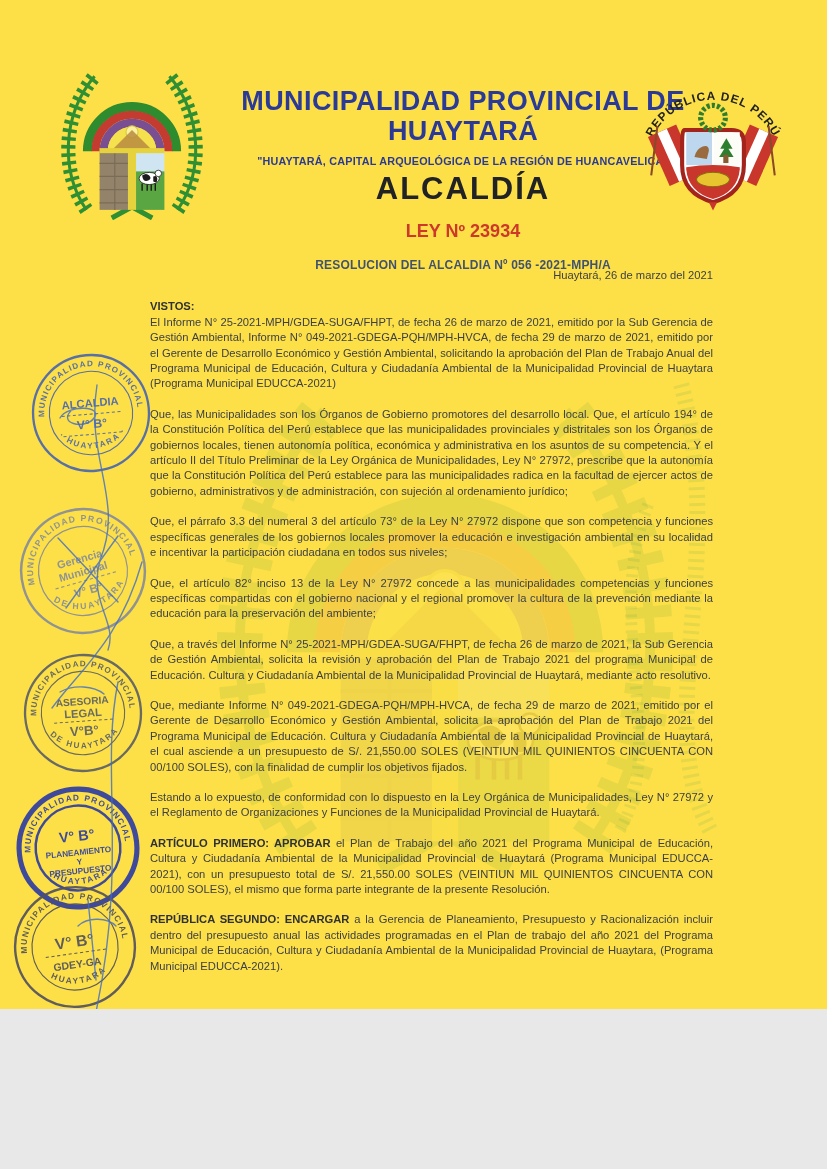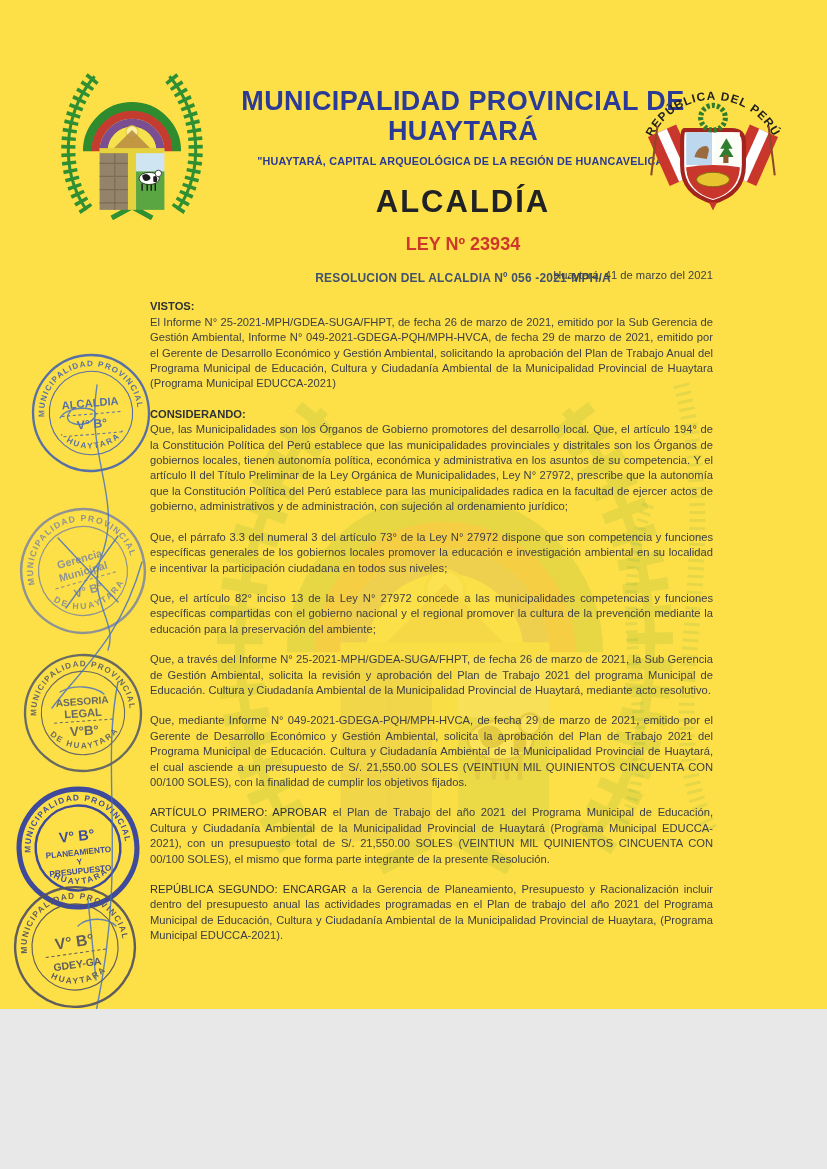--- a/index.html
+++ b/index.html
@@ -3,30 +3,30 @@
 <meta charset="utf-8">
 <style>
   html,body{margin:0;padding:0;background:#e8e8e8;}
   .page{position:relative;width:827px;height:1009px;background:#fde047;overflow:hidden;
         font-family:"Liberation Sans",sans-serif;color:#3e4045;}
   .abs{position:absolute;}
   
   .hdr-center{left:213px;top:86px;width:500px;text-align:center;}
   .title{font-size:27px;font-weight:bold;color:#2b3a96;line-height:1.12;letter-spacing:.4px;}
   .slogan{font-size:10.8px;font-weight:bold;color:#2b3a96;margin-top:9px;letter-spacing:.2px;}
-  .office{font-size:31px;font-weight:900;color:#202226;letter-spacing:2px;margin-top:17px;}
+  .office{font-size:31px;font-weight:900;color:#202226;letter-spacing:2px;margin-top:4px;}
   .law{font-size:18px;font-weight:bold;color:#cd382b;margin-top:14px;}
   .resol{font-size:12px;font-weight:bold;color:#41526e;margin-top:16px;letter-spacing:.2px;}
   
   .doc{left:150px;top:268px;width:563px;font-size:11.2px;line-height:15.4px;text-align:justify;}
   .doc p{margin:0 0 15px;}
   .doc p.tight{margin-bottom:0;}
   .heading{font-weight:bold;color:#2f3134;}
   .dateline{text-align:right;margin-bottom:16px;}
-  .lead{font-weight:normal;color:#2f3134;}
+  .lead{font-weight:bold;color:#2f3134;}
   .pagenum{left:698px;top:1036px;font-size:12.5px;font-weight:bold;color:#2f3134;}
   
   .stamp{position:absolute;pointer-events:none;}
   
   .watermark{left:200px;top:352px;opacity:.10;pointer-events:none;}
   .bg-branch{opacity:.13;pointer-events:none;}
   
   .address{left:148px;top:1094px;width:480px;text-align:center;font-size:11px;
            font-weight:normal;color:#26282b;letter-spacing:.3px;}
   .brand{left:588px;top:1046px;width:237px;height:120px;transform:rotate(-3deg);}
@@ -116,31 +116,31 @@
         <rect x="90" y="88" width="5" height="8" fill="#8a5a30"></rect>
         <path d="M54,100 Q80,96 106,100 L106,102 Q104,124 80,131 Q56,124 54,102 Z" fill="#c8362c"></path>
         <ellipse cx="80" cy="112" rx="16" ry="7" fill="#e8c52e" stroke="#8a6a10"></ellipse>
         <circle cx="80" cy="52" r="12" fill="none" stroke="#2f7e2f" stroke-width="5" stroke-dasharray="3 2"></circle>
         <path d="M76,134 l4,8 l4,-8 Z" fill="#c8362c"></path>
       </g>
     </svg>
   </div>
 
   <div class="abs doc">
-    <div class="dateline">Huaytará, 41 de marzo del 2021</div>
+    <div class="dateline">Huaytará, 26 de marzo del 2021</div>
 
     <p class="heading tight">VISTOS:</p>
     <p>El Informe N° 25-2021-MPH/GDEA-SUGA/FHPT, de fecha 26 de marzo de 2021, emitido por la Sub Gerencia de Gestión Ambiental, Informe N° 049-2021-GDEGA-PQH/MPH-HVCA, de fecha 29 de marzo de 2021, emitido por el Gerente de Desarrollo Económico y Gestión Ambiental, solicitando la aprobación del Plan de Trabajo Anual del Programa Municipal de Educación, Cultura y Ciudadanía Ambiental de la Municipalidad Provincial de Huaytara (Programa Municipal EDUCCA-2021)</p>
 
-    <p class="heading tight">CONSIDERANDO:</p>
     <p>Que, las Municipalidades son los Órganos de Gobierno promotores del desarrollo local. Que, el artículo 194° de la Constitución Política del Perú establece que las municipalidades provinciales y distritales son los Órganos de gobiernos locales, tienen autonomía política, económica y administrativa en los asuntos de su competencia. Y el artículo II del Título Preliminar de la Ley Orgánica de Municipalidades, Ley N° 27972, prescribe que la autonomía que la Constitución Política del Perú establece para las municipalidades radica en la facultad de ejercer actos de gobierno, administrativos y de administración, con sujeción al ordenamiento jurídico;</p>
     <p>Que, el párrafo 3.3 del numeral 3 del artículo 73° de la Ley N° 27972 dispone que son competencia y funciones específicas generales de los gobiernos locales promover la educación e investigación ambiental en su localidad e incentivar la participación ciudadana en todos sus niveles;</p>
     <p>Que, el artículo 82° inciso 13 de la Ley N° 27972 concede a las municipalidades competencias y funciones específicas compartidas con el gobierno nacional y el regional promover la cultura de la prevención mediante la educación para la preservación del ambiente;</p>
     <p>Que, a través del Informe N° 25-2021-MPH/GDEA-SUGA/FHPT, de fecha 26 de marzo de 2021, la Sub Gerencia de Gestión Ambiental, solicita la revisión y aprobación del Plan de Trabajo 2021 del programa Municipal de Educación. Cultura y Ciudadanía Ambiental de la Municipalidad Provincial de Huaytará, mediante acto resolutivo.</p>
     <p>Que, mediante Informe N° 049-2021-GDEGA-PQH/MPH-HVCA, de fecha 29 de marzo de 2021, emitido por el Gerente de Desarrollo Económico y Gestión Ambiental, solicita la aprobación del Plan de Trabajo 2021 del Programa Municipal de Educación. Cultura y Ciudadanía Ambiental de la Municipalidad Provincial de Huaytará, el cual asciende a un presupuesto de S/. 21,550.00 SOLES (VEINTIUN MIL QUINIENTOS CINCUENTA CON 00/100 SOLES), con la finalidad de cumplir los objetivos fijados.</p>
+    <p>Estando a lo expuesto, de conformidad con lo dispuesto en la Ley Orgánica de Municipalidades, Ley N° 27972 y el Reglamento de Organizaciones y Funciones de la Municipalidad Provincial de Huaytará.</p>
 
 
     <p><span class="lead">ARTÍCULO PRIMERO: APROBAR</span><span> el Plan de Trabajo del año 2021 del Programa Municipal de Educación, Cultura y Ciudadanía Ambiental de la Municipalidad Provincial de Huaytará (Programa Municipal EDUCCA-2021), con un presupuesto total de S/. 21,550.00 SOLES (VEINTIUN MIL QUINIENTOS CINCUENTA CON 00/100 SOLES), el mismo que forma parte integrante de la presente Resolución.</span></p>
     <p><span class="lead">REPÚBLICA SEGUNDO: ENCARGAR</span><span> a la Gerencia de Planeamiento, Presupuesto y Racionalización incluir dentro del presupuesto anual las actividades programadas en el Plan de trabajo del año 2021 del Programa Municipal de Educación, Cultura y Ciudadanía Ambiental de la Municipalidad Provincial de Huaytara, (Programa Municipal EDUCCA-2021).</span></p>
   </div>
 
   <div class="abs pagenum">1</div>
 
   <div id="stamps">
       <div class="stamp" style="left: 30px; top: 352px; width: 122px; height: 122px; transform: rotate(-5deg); opacity: 0.92;"><svg viewBox="0 0 120 120" width="100%" height="100%">

